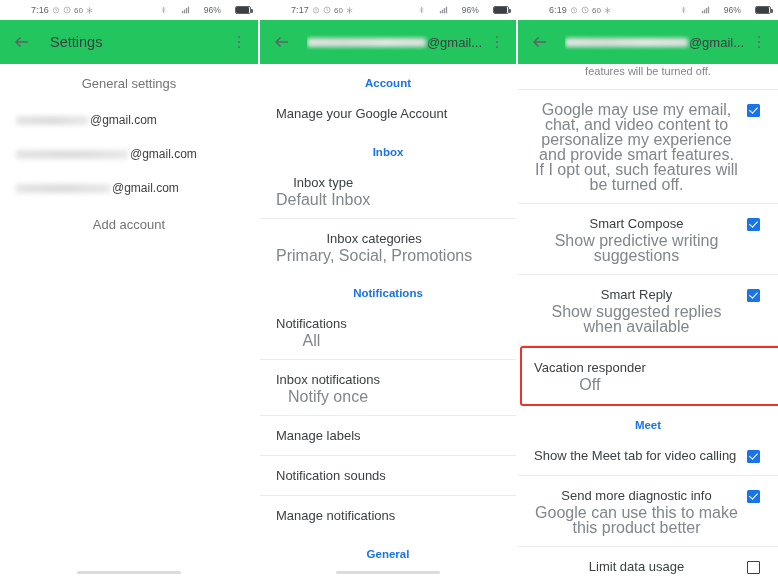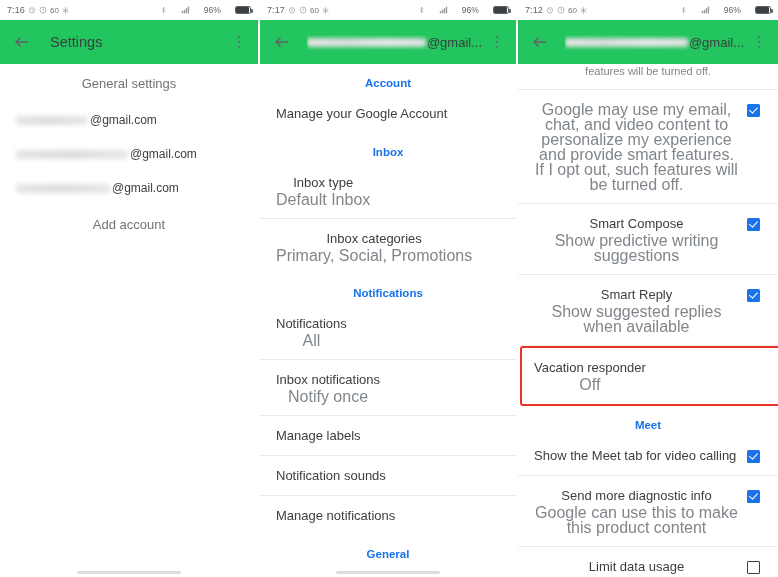--- a/index.html
+++ b/index.html
@@ -36,21 +36,21 @@
     height: 20px;
     display: flex;
     align-items: center;
     justify-content: space-between;
     padding: 0 7px 0 7px;
     box-sizing: border-box;
     font-size: 9px;
     color: #70757a;
     letter-spacing: 0.1px;
   }
-  .sb-left { display:flex; align-items:center; gap:3px; }
+  .sb-left { display:flex; align-items:center; gap:3px;margin-left:24px; }
   .sb-right { display:flex; align-items:center; gap:14px; }
   .sb-time { font-size: 9px; color:#5f6368; }
   .sb-ico { display:inline-block; opacity:.75; }
   .sb-ico svg { display:block; }
   .sb-60 { font-size: 8px; color:#70757a; }
   .sb-batt-text { font-size: 8.5px; color:#5f6368; }
   .batt {
     width: 16px; height: 8px;
     border: 1px solid #5f6368;
     border-radius: 2px;
@@ -472,21 +472,21 @@
 
     <div class="nav-pill"></div>
   </div>
 
   <div class="screen-gap"></div>
 
   <div class="screen screen-3">
 
     <div class="statusbar">
       <div class="sb-left">
-        <span class="sb-time">7:12</span>
+        <span class="sb-time">6:19</span>
         <span class="sb-ico">
             <svg width="8" height="8" viewBox="0 0 24 24">
               <circle cx="12" cy="13" r="8" fill="none" stroke="#70757a" stroke-width="2"></circle>
               <path d="M12 9v4l3 2" stroke="#70757a" stroke-width="2" fill="none"></path>
             </svg>
           </span>
         <span class="sb-ico">
             <svg width="8" height="8" viewBox="0 0 24 24">
               <circle cx="12" cy="12" r="9" fill="none" stroke="#70757a" stroke-width="2"></circle>
               <path d="M12 7v5l3 2" stroke="#70757a" stroke-width="2" fill="none"></path>
@@ -581,21 +581,21 @@
         <div class="row-text">
           <div class="row-title">Show the Meet tab for video calling</div>
         </div>
         <div class="cb checked"></div>
       </div>
       <div class="divider"></div>
 
       <div class="row">
         <div class="row-text">
           <div class="row-title">Send more diagnostic info</div>
-          <div class="row-sub">Google can use this to make this product content</div>
+          <div class="row-sub">Google can use this to make this product better</div>
         </div>
         <div class="cb checked"></div>
       </div>
       <div class="divider"></div>
 
       <div class="row">
         <div class="row-text">
           <div class="row-title">Limit data usage</div>
           <div class="row-sub">Adjusts call quality to save data</div>
         </div>

